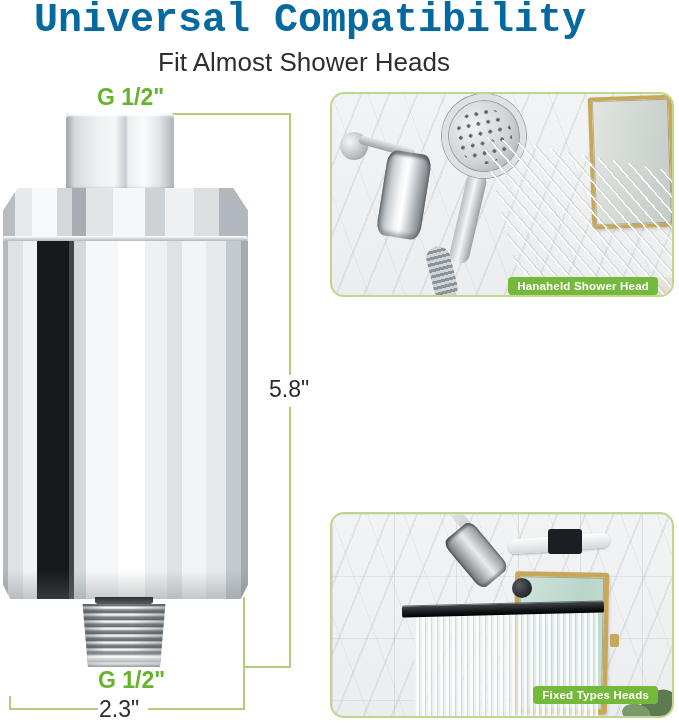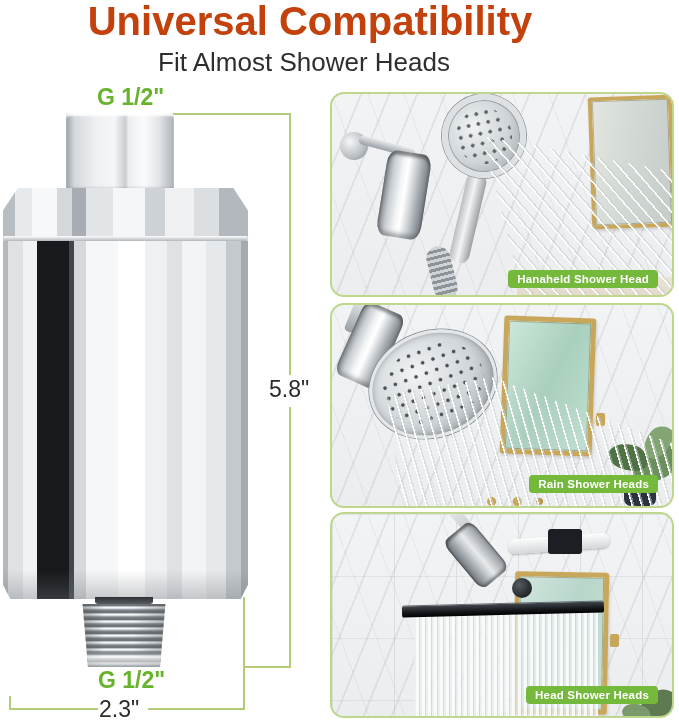--- a/index.html
+++ b/index.html
@@ -1,21 +1,21 @@
 <!DOCTYPE html>
 <html><head>
 <meta charset="utf-8">
 <style>
   html,body{margin:0;padding:0;background:#fff;}
   .canvas{position:relative;width:679px;height:723px;background:#ffffff;overflow:hidden;
           font-family:"Liberation Sans",sans-serif;}
 
   
   .title{position:absolute;top:0px;left:0;width:620px;text-align:center;
-         font-size:40px;font-weight:bold;color:#c2410c;line-height:1.05;}
+         font-size:40px;font-weight:bold;color:#0369a1;line-height:1.05;font-family:Liberation Mono, monospace;}
   .subtitle{position:absolute;top:47px;left:0;width:608px;text-align:center;
             font-size:26px;color:#2e2e2e;}
 
   
   .dim{position:absolute;background:#b3cc7a;}
   #dim-top-h{left:124px;top:113px;width:167px;height:2px;}
   #dim-right-v1{left:289px;top:113px;width:2px;height:262px;}
   #dim-right-v2{left:289px;top:407px;width:2px;height:261px;}
   #dim-bottom-h{left:245px;top:666px;width:46px;height:2px;}
   #dim-ext-right{left:243px;top:597px;width:2px;height:113px;}
@@ -68,21 +68,21 @@
       repeating-linear-gradient(112deg,rgba(158,165,171,.20) 0 2px,rgba(0,0,0,0) 2px 26px),
       repeating-linear-gradient(70deg,rgba(148,155,161,.12) 0 1px,rgba(0,0,0,0) 1px 34px),
       linear-gradient(#f2f3f4,#ecedef);}
   #photo1{top:92px;height:205px;}
   #photo2{top:303px;height:205px;}
   #photo3{top:512px;height:206px;}
   .photo *{position:absolute;}
 
   .badge{right:14px;background:#74b83c;color:#ffffff;font-weight:bold;font-size:11.5px;
     padding:3px 9px;border-radius:4px;white-space:nowrap;letter-spacing:.2px;}
-  #badge1{bottom:7px;text-align:right;} #badge2{bottom:13px;} #badge3{bottom:12px;}
+  #badge1{bottom:0;text-align:right;} #badge2{bottom:13px;} #badge3{bottom:12px;}
 
   .mirror{box-sizing:border-box;border:5px solid #c9a75a;border-radius:3px;
     box-shadow:inset 0 0 0 1px rgba(90,80,40,.35),1px 2px 3px rgba(100,100,100,.25);}
   .knob{background:#c9a75a;border-radius:2px;}
 
   
   .chrome-v{background:linear-gradient(to right,#82878c 0%,#c9ced2 18%,#f2f4f5 38%,#ffffff 50%,
     #d5d9dc 65%,#9aa0a5 85%,#787d82 100%);}
   .chrome-bar{background:linear-gradient(#e8ebed,#9aa0a5);}
 
@@ -200,44 +200,30 @@
     <div class="chrome-bar" id="arm1"></div>
     <div class="chrome-v" id="filter1"></div>
     <div id="handle1"></div>
     <div id="hose1"></div>
     <div id="head1"></div>
     <div id="tub1"></div>
     <div class="spray" id="spray1"></div>
     <div class="badge" id="badge1">Hanaheld Shower Head</div>
   </div>
 
-  <div class="photo" id="photo2">
-    <div class="mirror" id="mirror2"></div>
-    <div class="knob" id="knob2"></div>
-    <div class="chrome-bar" id="pipe2"></div>
-    <div class="chrome-v" id="filter2"></div>
-    <div id="disc2"></div>
-    <div class="leaf" id="leaf2a"></div>
-    <div class="leaf" id="leaf2b"></div>
-    <div class="leaf" id="leaf2c"></div>
-    <div id="vase2"></div>
-    <div id="gold2"></div>
-    <div class="spray" id="spray2"></div>
-    <div class="badge" id="badge2">Rain Shower Heads</div>
-  </div>
 
   <div class="photo" id="photo3">
     <div id="tiles3"></div>
     <div class="mirror" id="mirror3"></div>
     <div class="knob" id="knob3"></div>
     <div id="lamp3"></div>
     <div id="lamp-mount3"></div>
     <div class="chrome-bar" id="arm3"></div>
     <div id="filter3"></div>
     <div id="joint3"></div>
     <div class="spray" id="spray3"></div>
     <div id="head3"></div>
     <div class="leaf" id="leaf3a"></div>
     <div class="leaf" id="leaf3b"></div>
-    <div class="badge" id="badge3">Head Shower Heads</div>
+    <div class="badge" id="badge3">Fixed Types Heads</div>
   </div>
 
 </div>
 
 </body></html>

